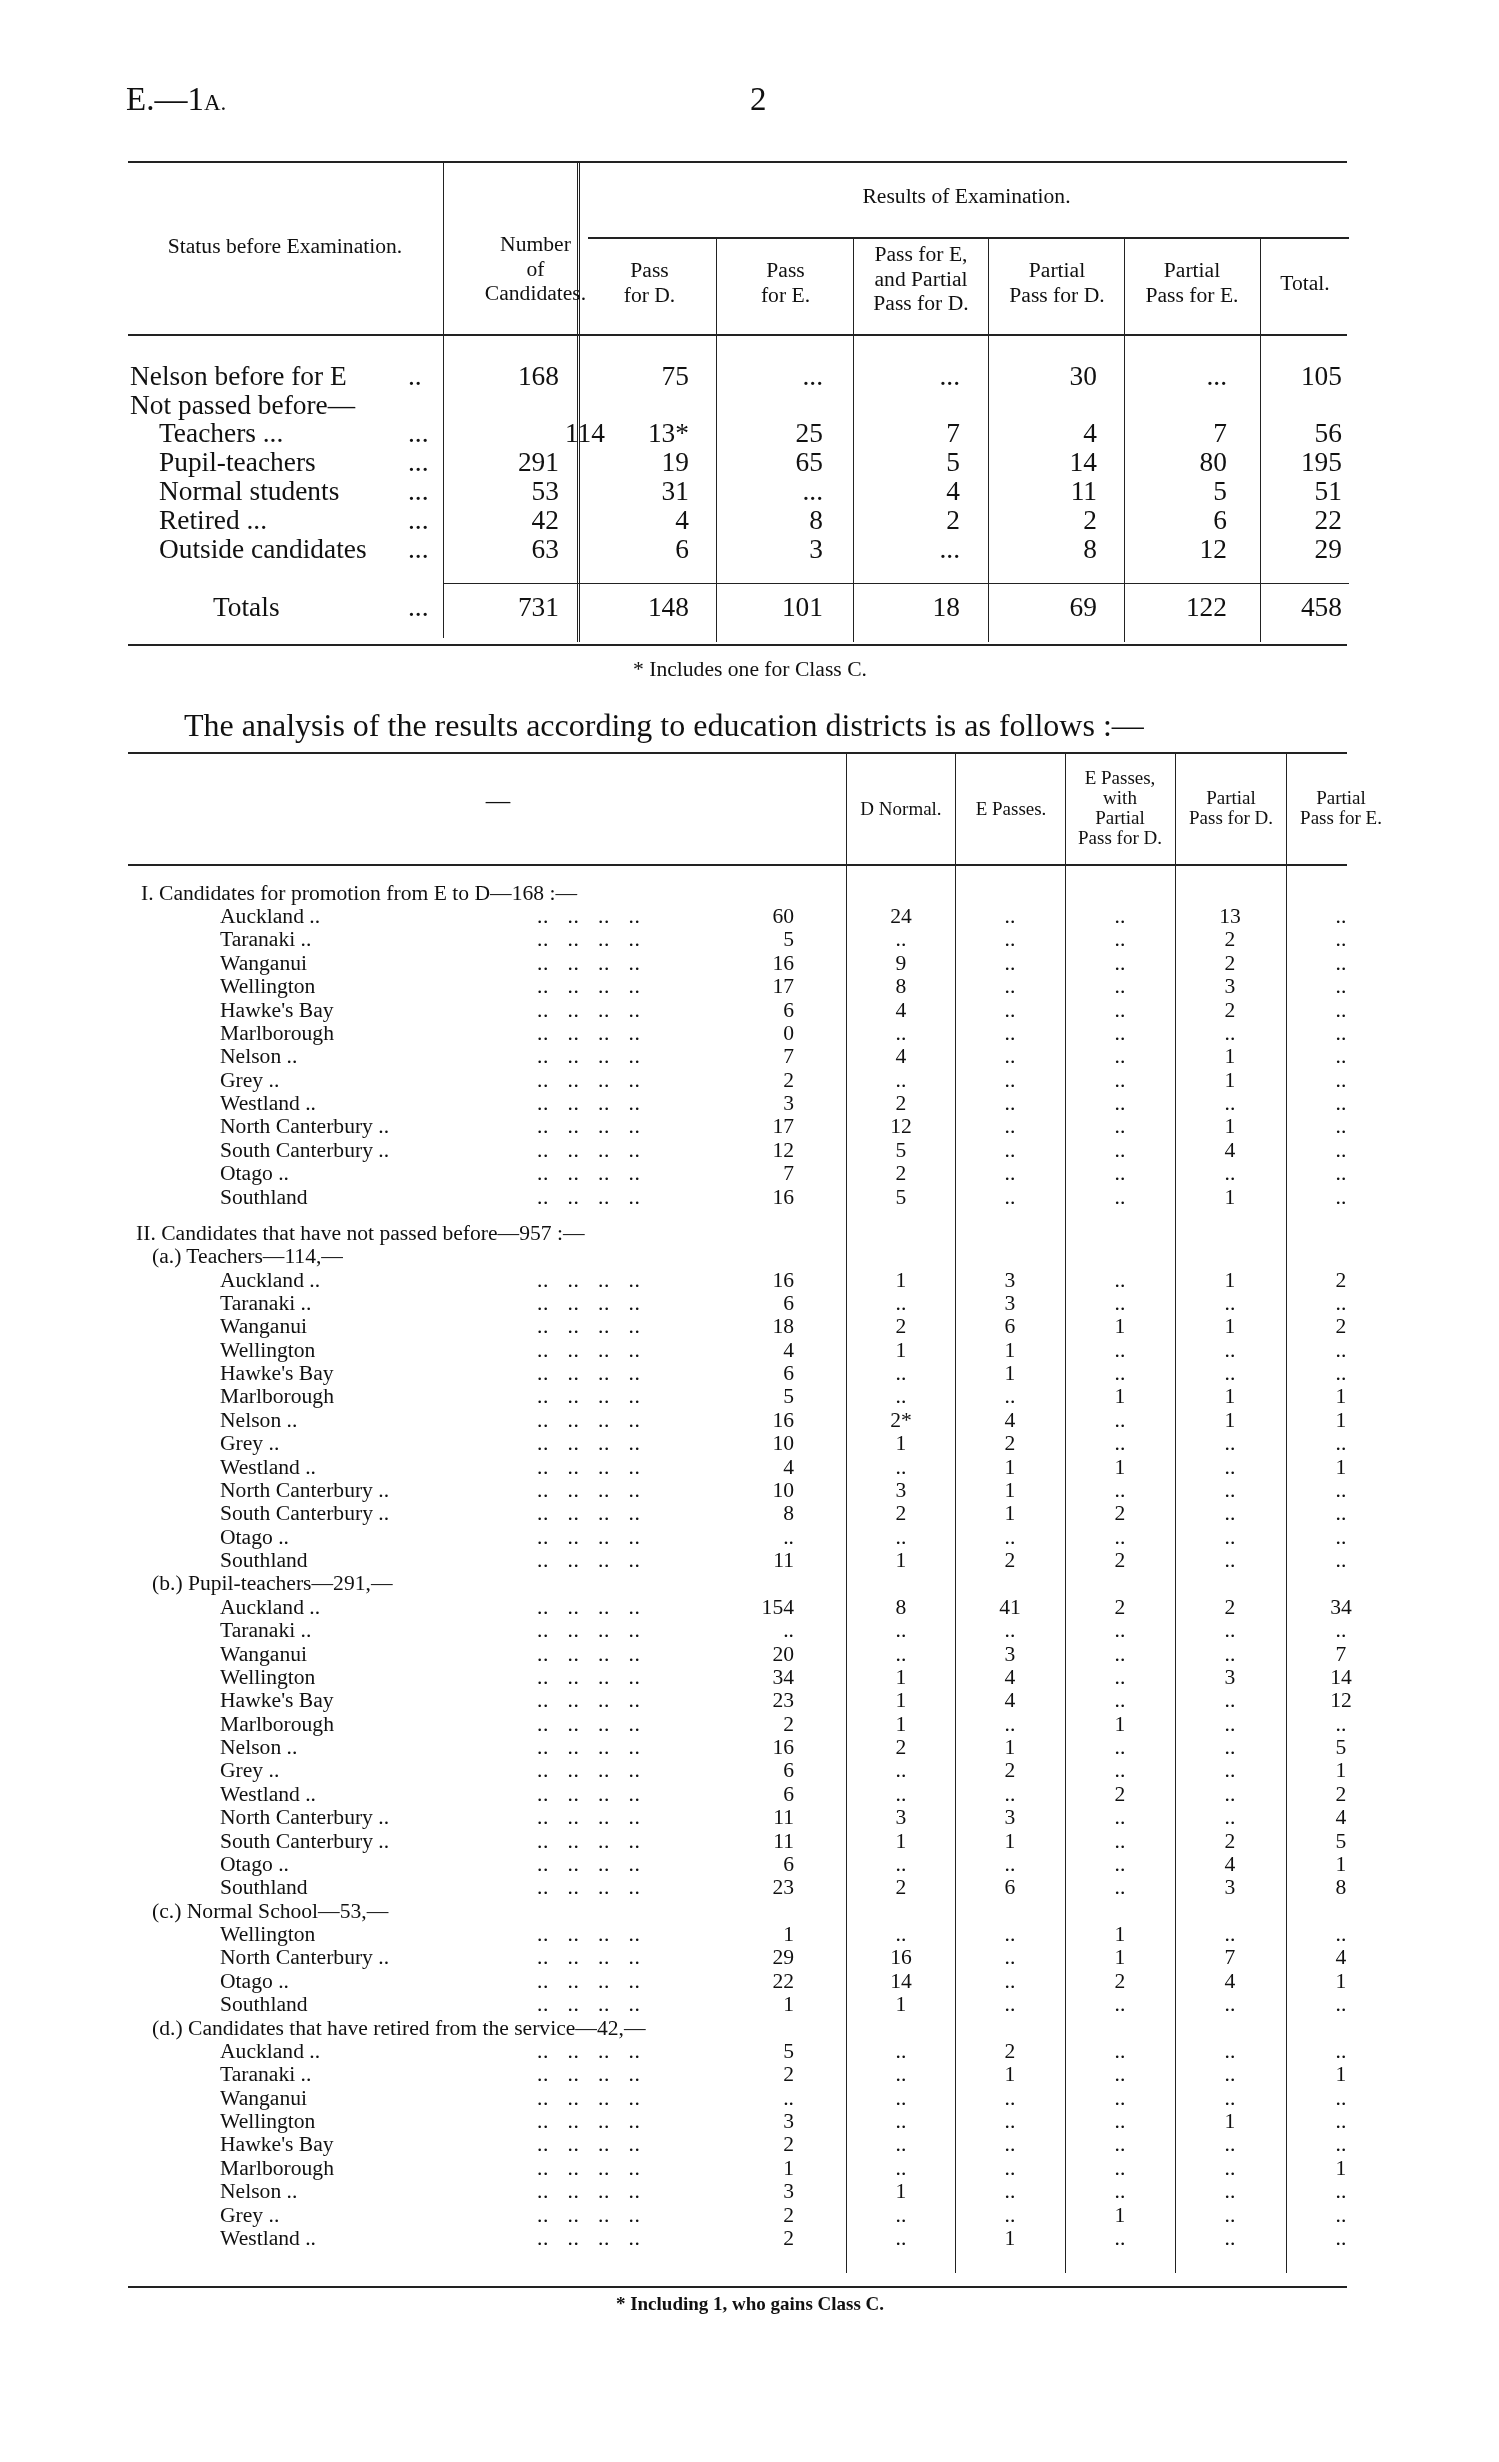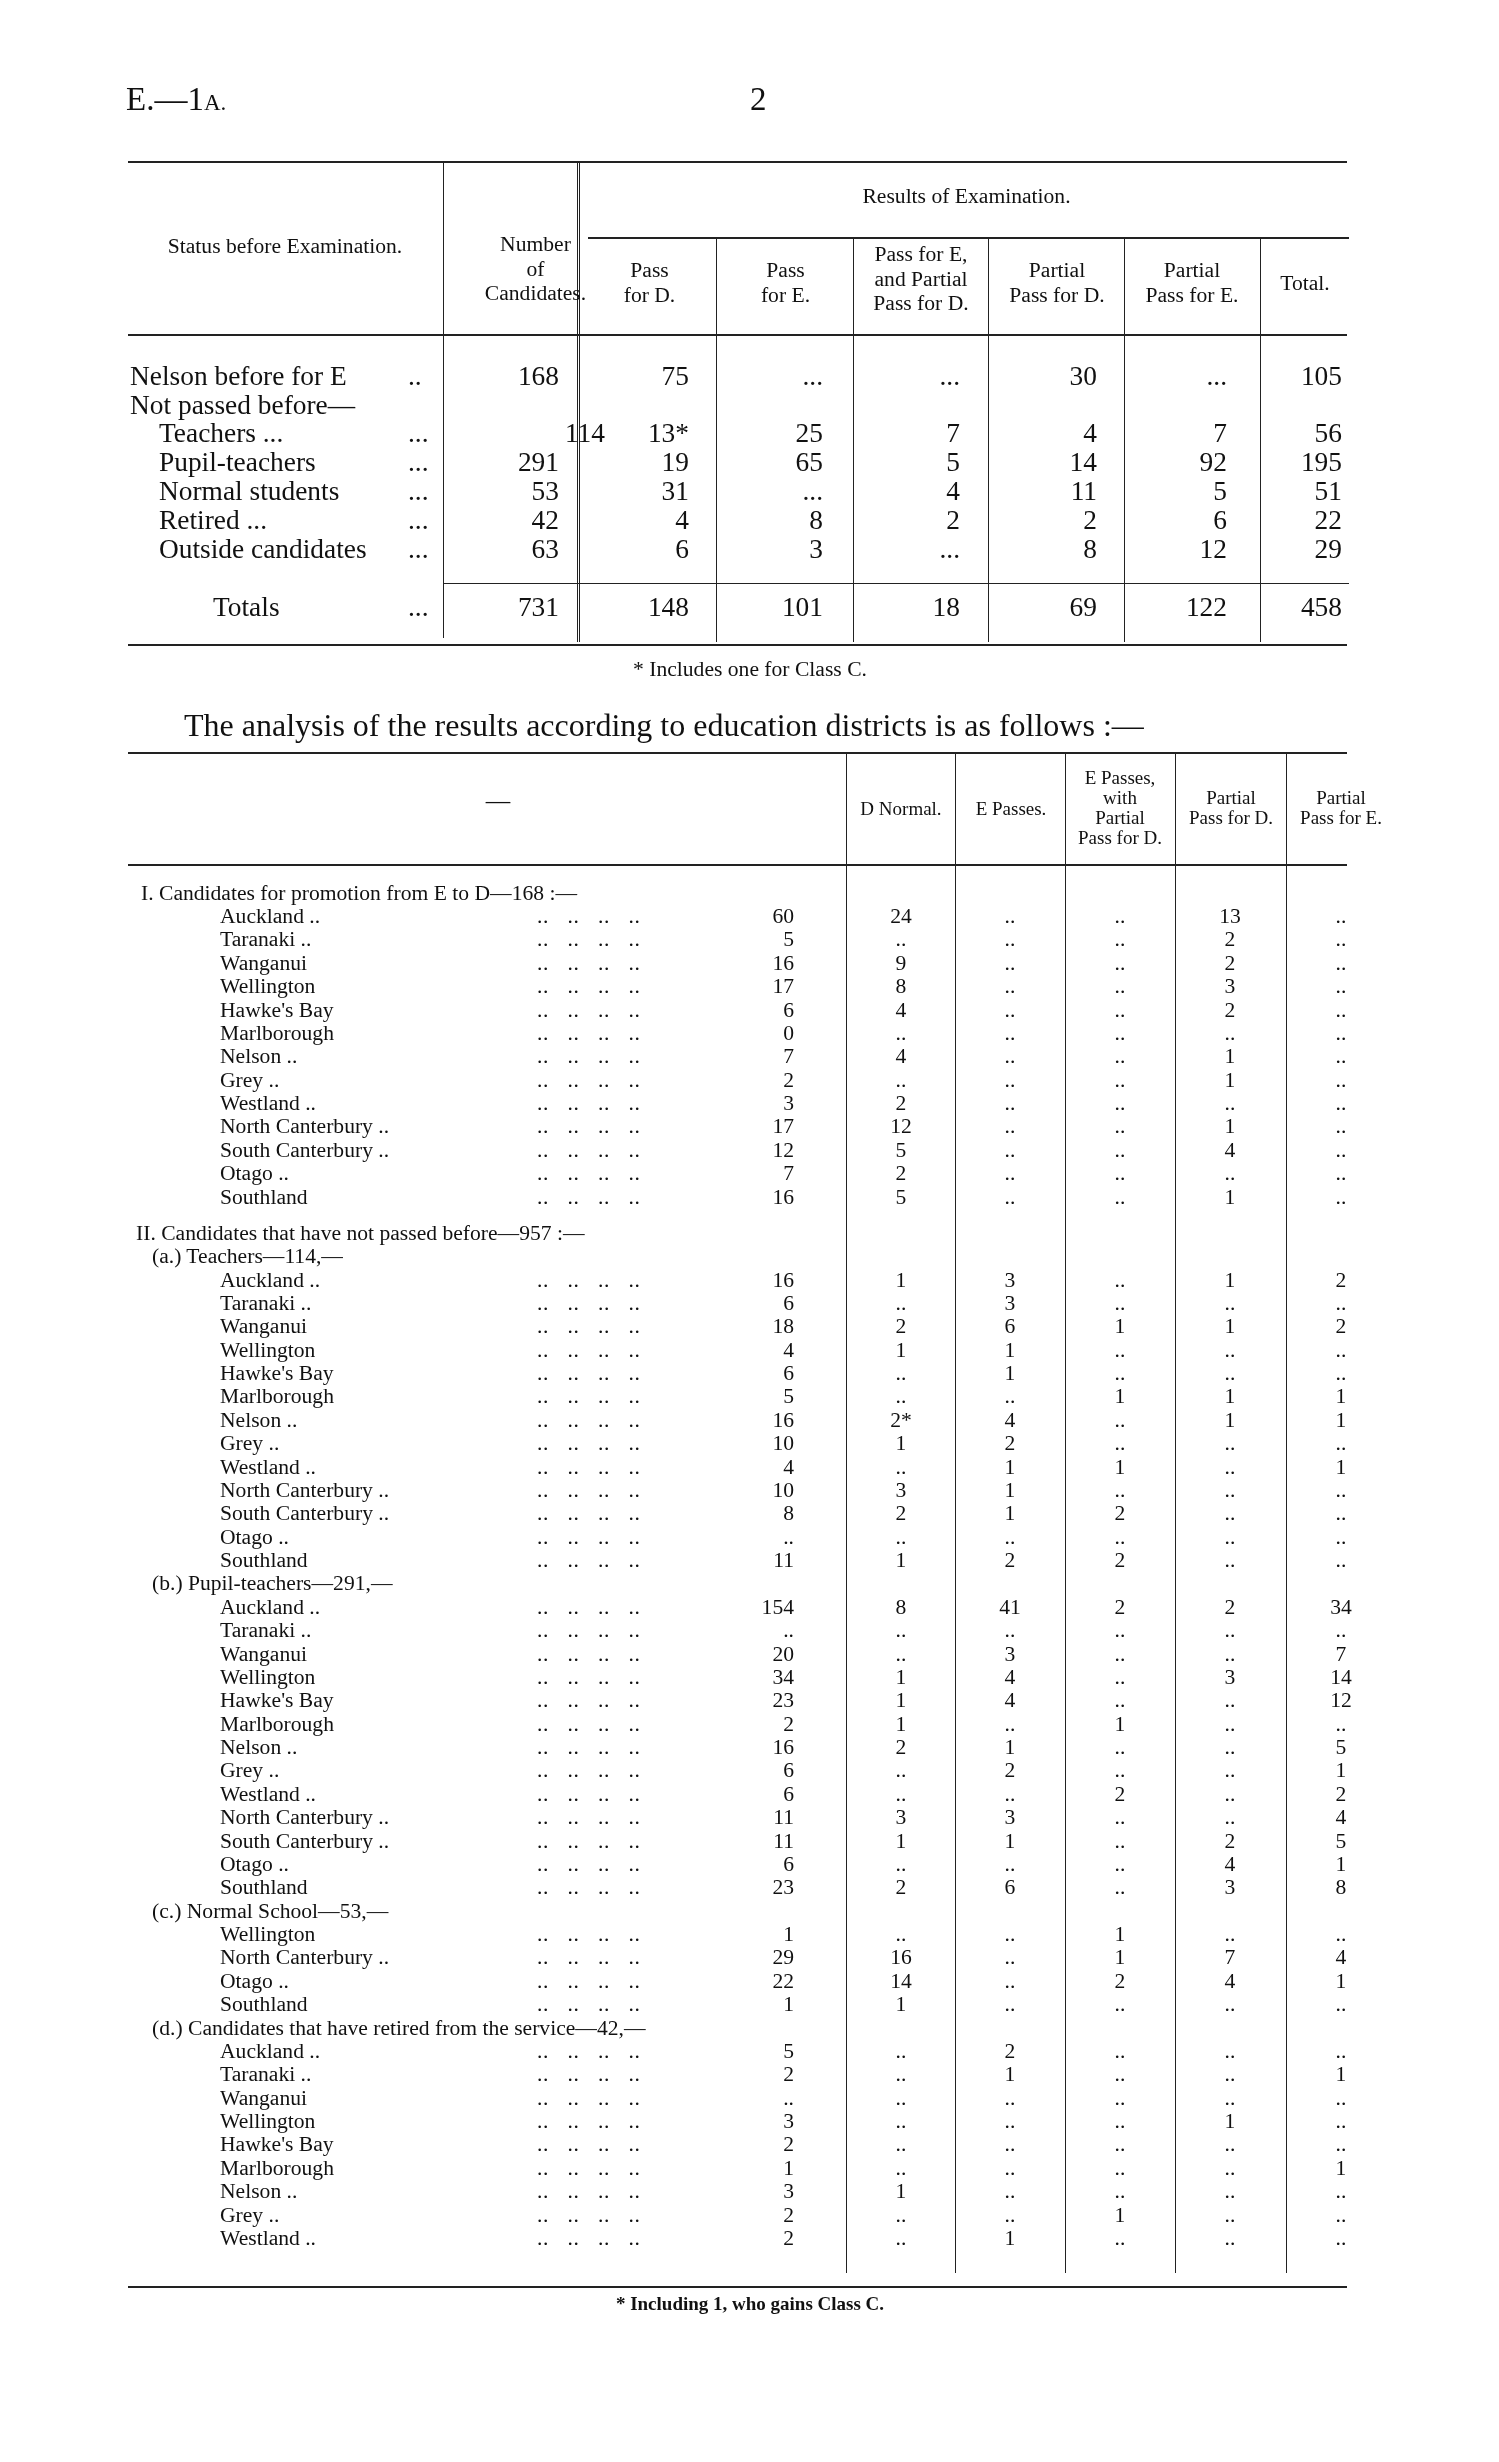--- a/index.html
+++ b/index.html
@@ -108,21 +108,21 @@
         <span class="num" style="right:158px">56</span>
       </div>
       <div class="t1-row" style="top:447px">
         <span class="lbl ind">Pupil-teachers</span>
         <span class="dots" style="left:408px">...</span>
         <span class="num" style="right:941px">291</span>
         <span class="num" style="right:811px">19</span>
         <span class="num" style="right:677px">65</span>
         <span class="num" style="right:540px">5</span>
         <span class="num" style="right:403px">14</span>
-        <span class="num" style="right:273px">92</span>
+        <span class="num" style="right:273px">80</span>
         <span class="num" style="right:158px">195</span>
       </div>
       <div class="t1-row" style="top:476px">
         <span class="lbl ind">Normal students</span>
         <span class="dots" style="left:408px">...</span>
         <span class="num" style="right:941px">53</span>
         <span class="num" style="right:811px">31</span>
         <span class="num" style="right:677px">...</span>
         <span class="num" style="right:540px">4</span>
         <span class="num" style="right:403px">11</span>

